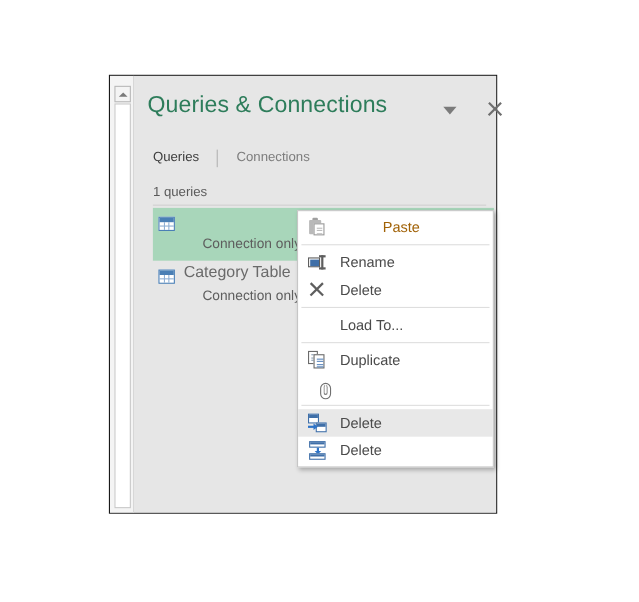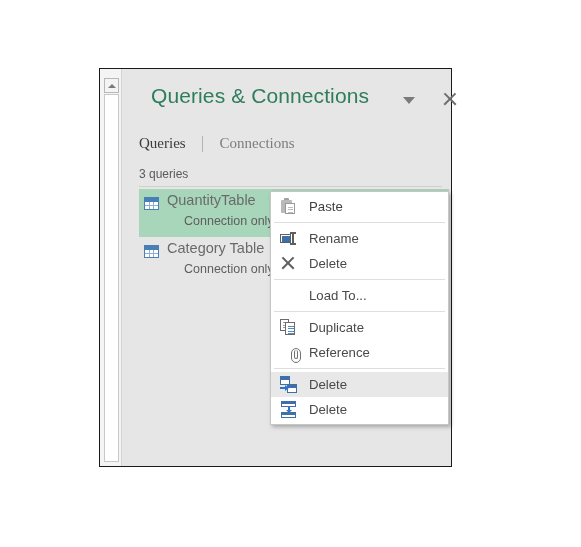--- a/index.html
+++ b/index.html
@@ -88,21 +88,21 @@
   
   .pane-header {
     position: absolute;
     left: 0;
     top: 0;
     width: 100%;
     height: 56px;
   }
   .pane-title {
     position: absolute;
-    left: 29px;
+    left: 12px;
     top: 15px;
     font-size: 21px;
     color: #2e7d5b;
     letter-spacing: 0.1px;
     white-space: nowrap;
   }
   .hdr-caret {
     position: absolute;
     left: 281px;
     top: 28px;
@@ -134,24 +134,23 @@
 
   
   .tabs {
     position: absolute;
     left: 17px;
     top: 66px;
     height: 22px;
   }
   .tab {
     display: inline-block;
-    font-size: 15px;
+    font-size: 12px;
     cursor: pointer;
     vertical-align: top;
-    font-family: Liberation Serif, serif;
   }
   .tab.active { color: #3c3c3c; }
   .tab.inactive { color: #7d7d7d; }
   .tab-sep {
     display: inline-block;
     width: 1px;
     height: 16px;
     background: #b4b4b4;
     margin: 1px 12px 0 12px;
     vertical-align: top;
@@ -484,33 +483,32 @@
         <div class="hdr-caret"></div>
         <div class="hdr-close"></div>
       </div>
 
       <div class="tabs">
         <span class="tab active">Queries</span>
         <span class="tab-sep"></span>
         <span class="tab inactive">Connections</span>
       </div>
 
-      <div class="query-count">3 queries</div>
+      <div class="query-count">1 queries</div>
       <div class="count-rule"></div>
 
       <div class="query-list">
 
         <div class="query-item selected">
           <span class="q-icon">
             <i class="q-ihead"></i>
             <i class="q-ivl" style="left:4px;"></i>
             <i class="q-ivl" style="left:8px;"></i>
             <i class="q-ihl" style="top:7px;"></i>
           </span>
-          <span class="q-name">QuantityTable</span>
           <span class="q-sub">Connection only.</span>
         </div>
 
         <div class="query-item">
           <span class="q-icon">
             <i class="q-ihead"></i>
             <i class="q-ivl" style="left:4px;"></i>
             <i class="q-ivl" style="left:8px;"></i>
             <i class="q-ihl" style="top:7px;"></i>
           </span>
@@ -526,21 +524,21 @@
         <div class="ctx-item">
           <span class="ctx-ico ic-paste">
             <i class="cb-clip"></i>
             <i class="cb-body"></i>
             <i class="cb-page">
                 <i style="top:2.5px;"></i>
                 <i style="top:5px;"></i>
                 <i style="top:7.5px;"></i>
               </i>
           </span>
-          <span class="ctx-label" style="color:#404040;">Paste</span>
+          <span class="ctx-label" style="color:#a16207;margin-left:39px;">Paste</span>
         </div>
 
         <div class="ctx-sep"></div>
 
 
         <div class="ctx-item">
           <span class="ctx-ico ic-rename">
             <i class="rn-box"></i>
             <i class="rn-fill"></i>
             <i class="rn-beam"></i>
@@ -578,21 +576,20 @@
                 <i style="top:10px;"></i>
               </i>
           </span>
           <span class="ctx-label">Duplicate</span>
         </div>
 
         <div class="ctx-item">
           <span class="ctx-ico">
             <i class="ic-clip"></i>
           </span>
-          <span class="ctx-label">Reference</span>
         </div>
 
         <div class="ctx-sep"></div>
 
         <div class="ctx-item hovered">
           <span class="ctx-ico ic-merge">
             <i class="m-t1">
                 <i class="hd"></i>
               </i>
             <i class="m-t2">

